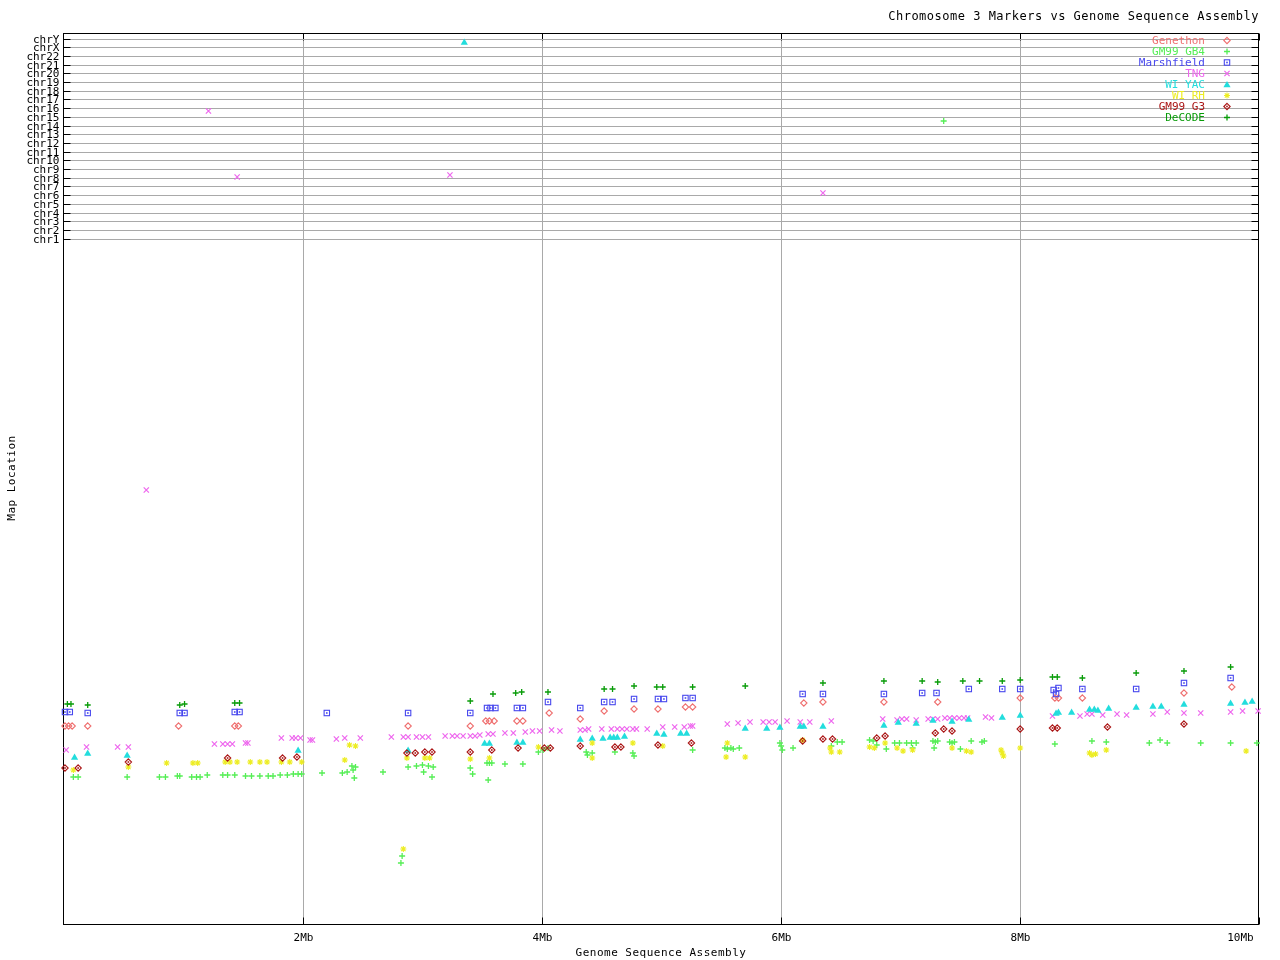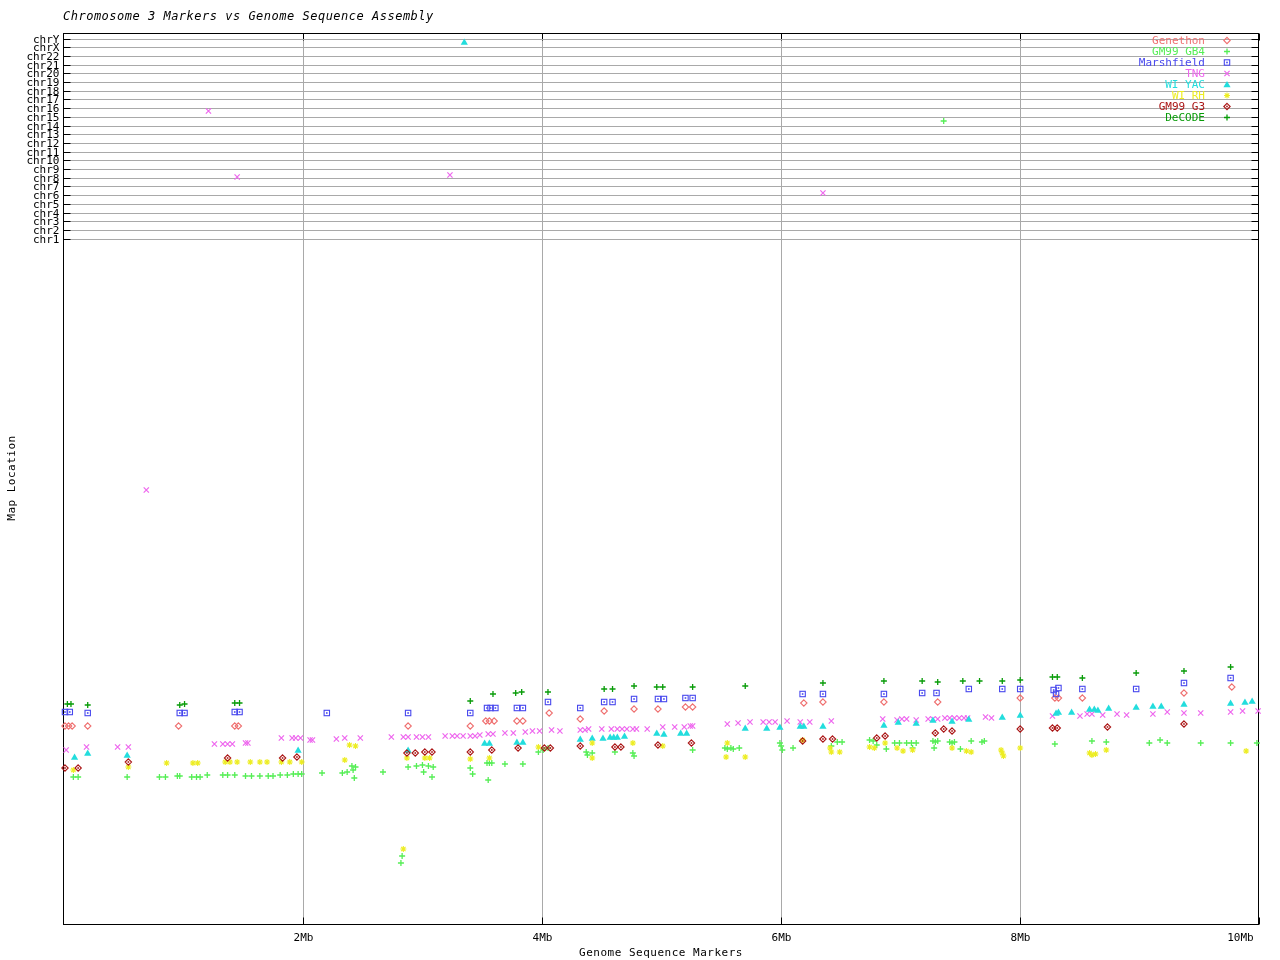--- a/index.html
+++ b/index.html
@@ -1,30 +1,30 @@
 <!DOCTYPE html>
 <html><head>
 <meta charset="utf-8">
 <style>
   html,body{margin:0;padding:0;background:#ffffff;}
   body{width:1280px;height:960px;position:relative;overflow:hidden;
        font-family:"DejaVu Sans Mono","Liberation Mono",monospace;color:#000;}
   .abs{position:absolute;}
-  #title{left:63px;top:9px;width:1196px;text-align:left;font-size:12px;letter-spacing:.5px;font-style:italic;}
+  #title{left:63px;top:9px;width:1196px;text-align:right;font-size:12px;letter-spacing:.5px;}
   #xlabel{left:63px;top:946px;width:1196px;text-align:center;font-size:11px;letter-spacing:.5px;}
   #ylabel{left:11px;top:478px;white-space:nowrap;font-size:11px;letter-spacing:.5px;
           transform:translate(-50%,-50%) rotate(-90deg);}
   svg{position:absolute;left:0;top:0;}
   text{font-family:"DejaVu Sans Mono","Liberation Mono",monospace;}
 </style>
 </head>
 <body>
 
 <div class="abs" id="title">Chromosome 3 Markers vs Genome Sequence Assembly</div>
-<div class="abs" id="xlabel">Genome Sequence Markers</div>
+<div class="abs" id="xlabel">Genome Sequence Assembly</div>
 <div class="abs" id="ylabel">Map Location</div>
 <svg id="plot" width="1280" height="960">
     <line x1="303.5" y1="34.5" x2="303.5" y2="923.5" stroke="#a9a9a9" stroke-width="1"></line>
     <line x1="303.5" y1="33.5" x2="303.5" y2="40.5" stroke="#000" stroke-width="1"></line>
     <line x1="303.5" y1="924.5" x2="303.5" y2="917.5" stroke="#000" stroke-width="1"></line>
     <text x="303.5" y="940.5" text-anchor="middle" font-size="11" fill="#000">2Mb</text>
     <line x1="542.5" y1="34.5" x2="542.5" y2="923.5" stroke="#a9a9a9" stroke-width="1"></line>
     <line x1="542.5" y1="33.5" x2="542.5" y2="40.5" stroke="#000" stroke-width="1"></line>
     <line x1="542.5" y1="924.5" x2="542.5" y2="917.5" stroke="#000" stroke-width="1"></line>
     <text x="542.5" y="940.5" text-anchor="middle" font-size="11" fill="#000">4Mb</text>

